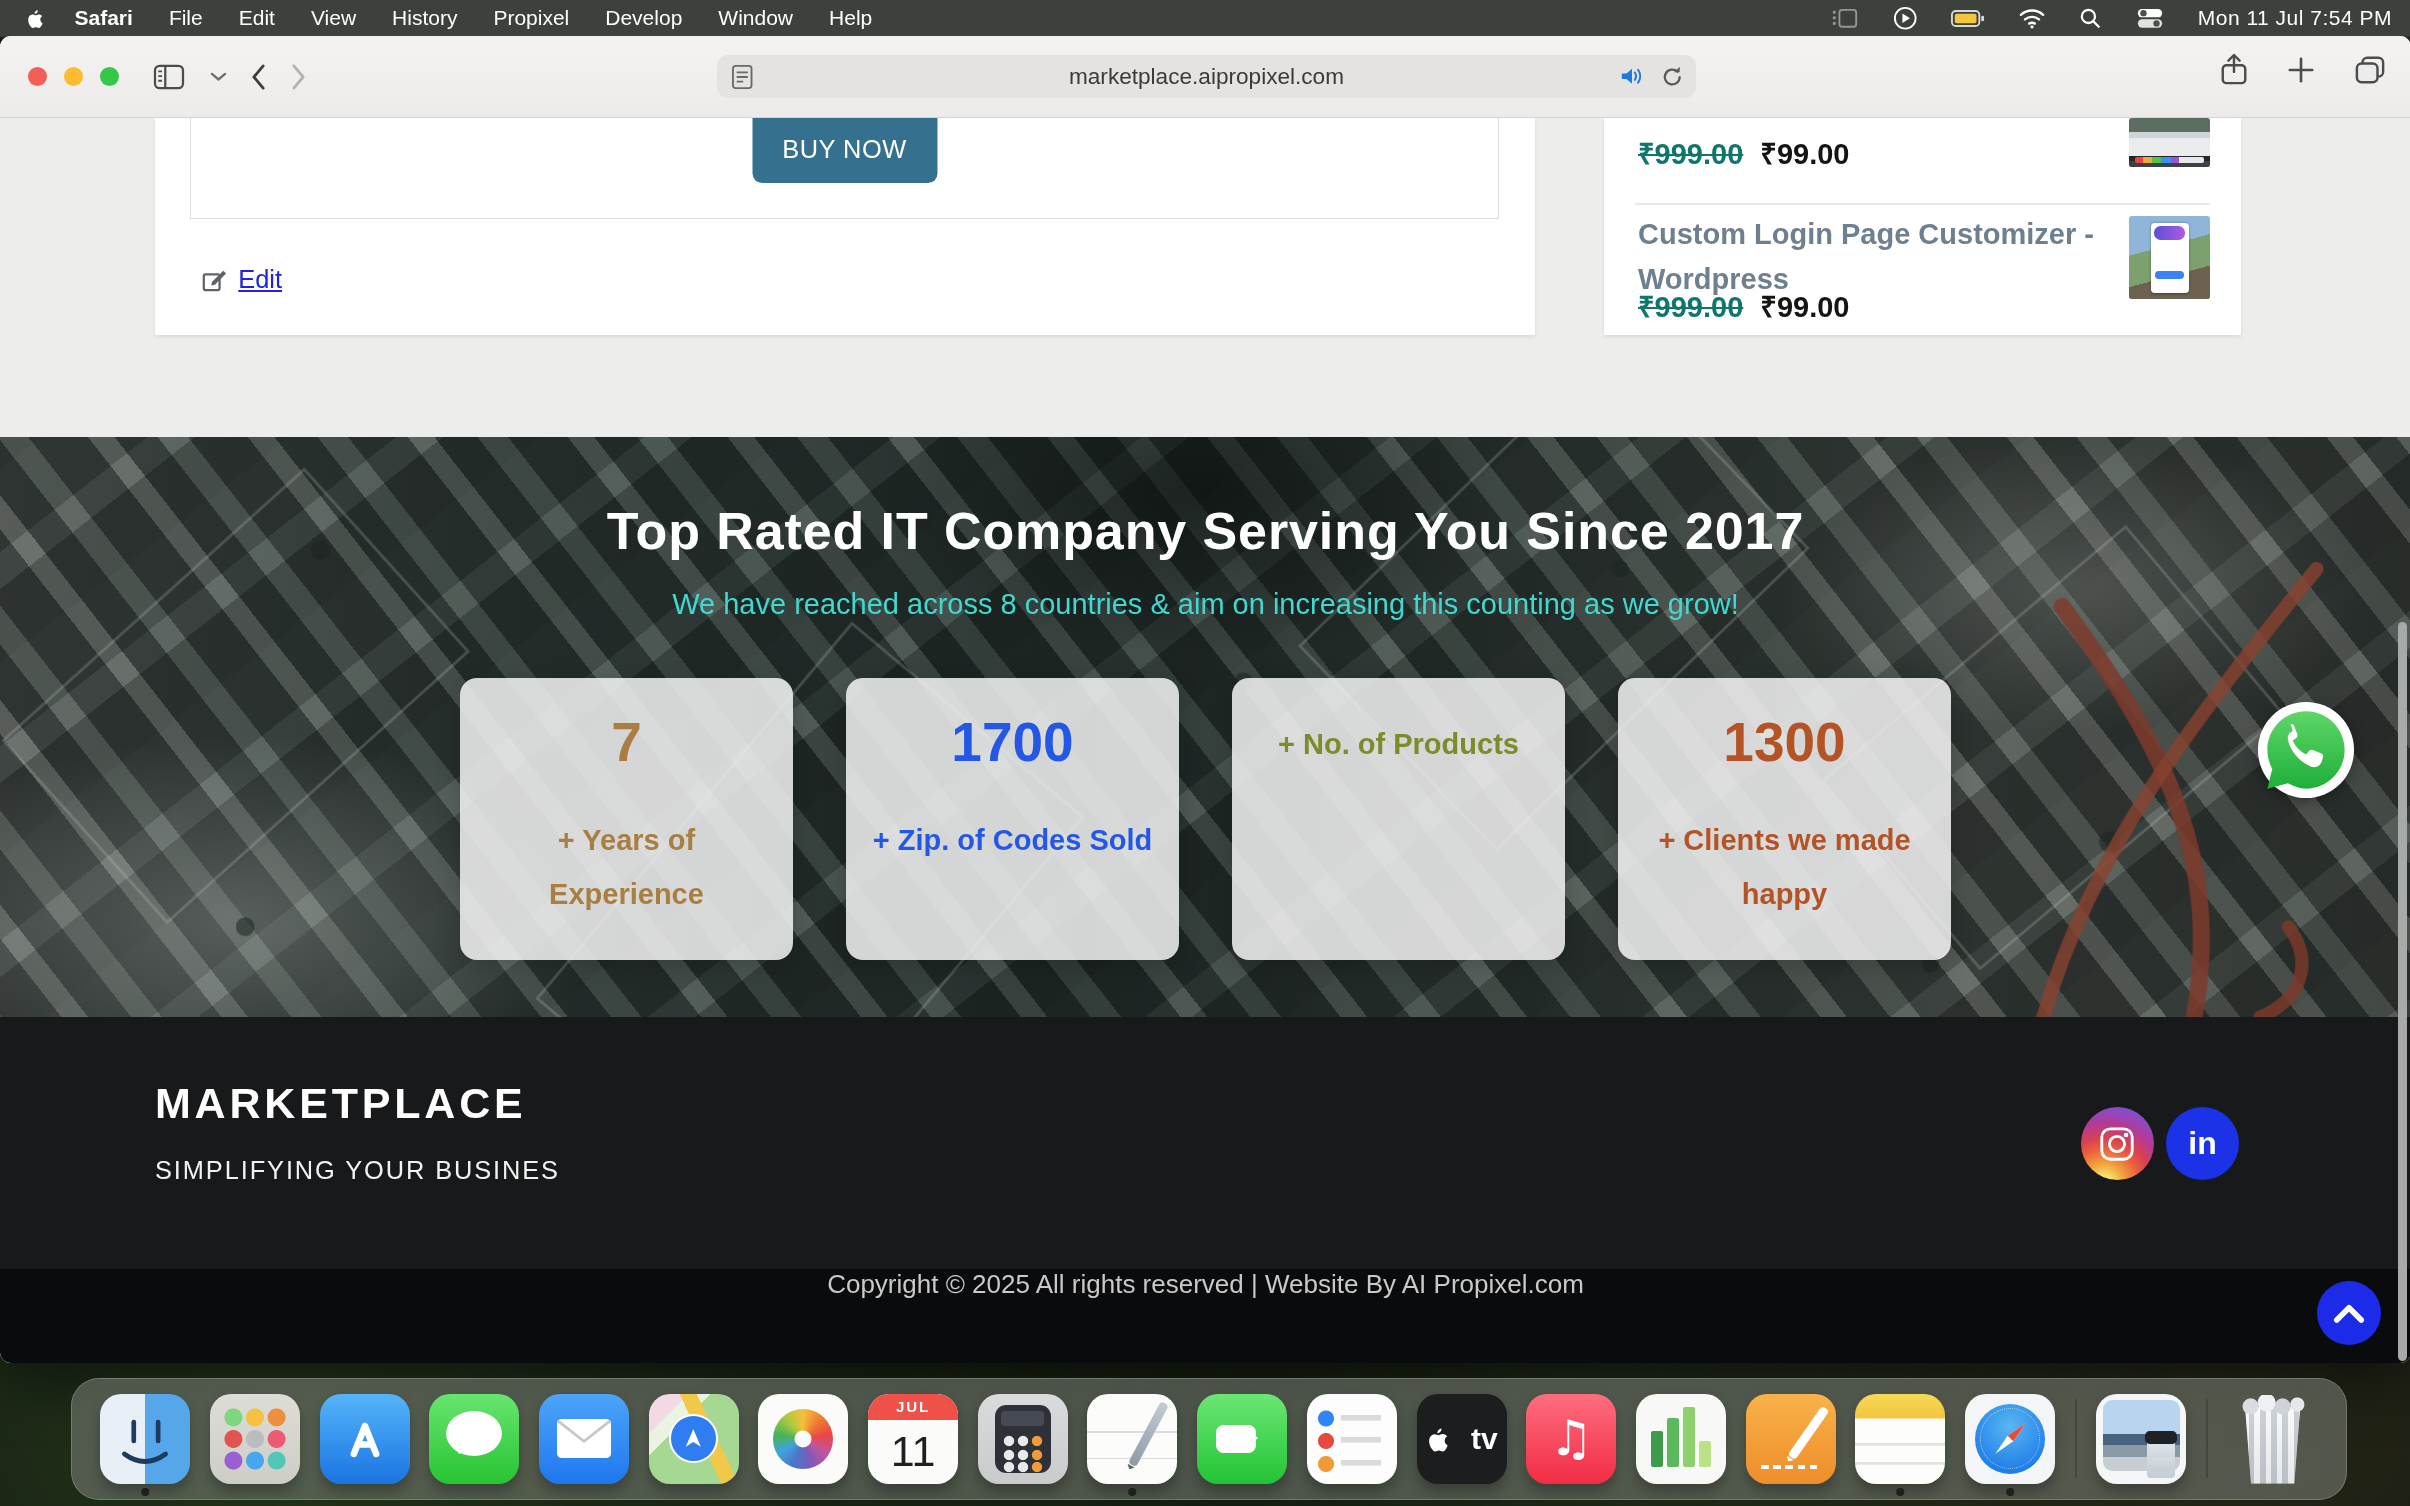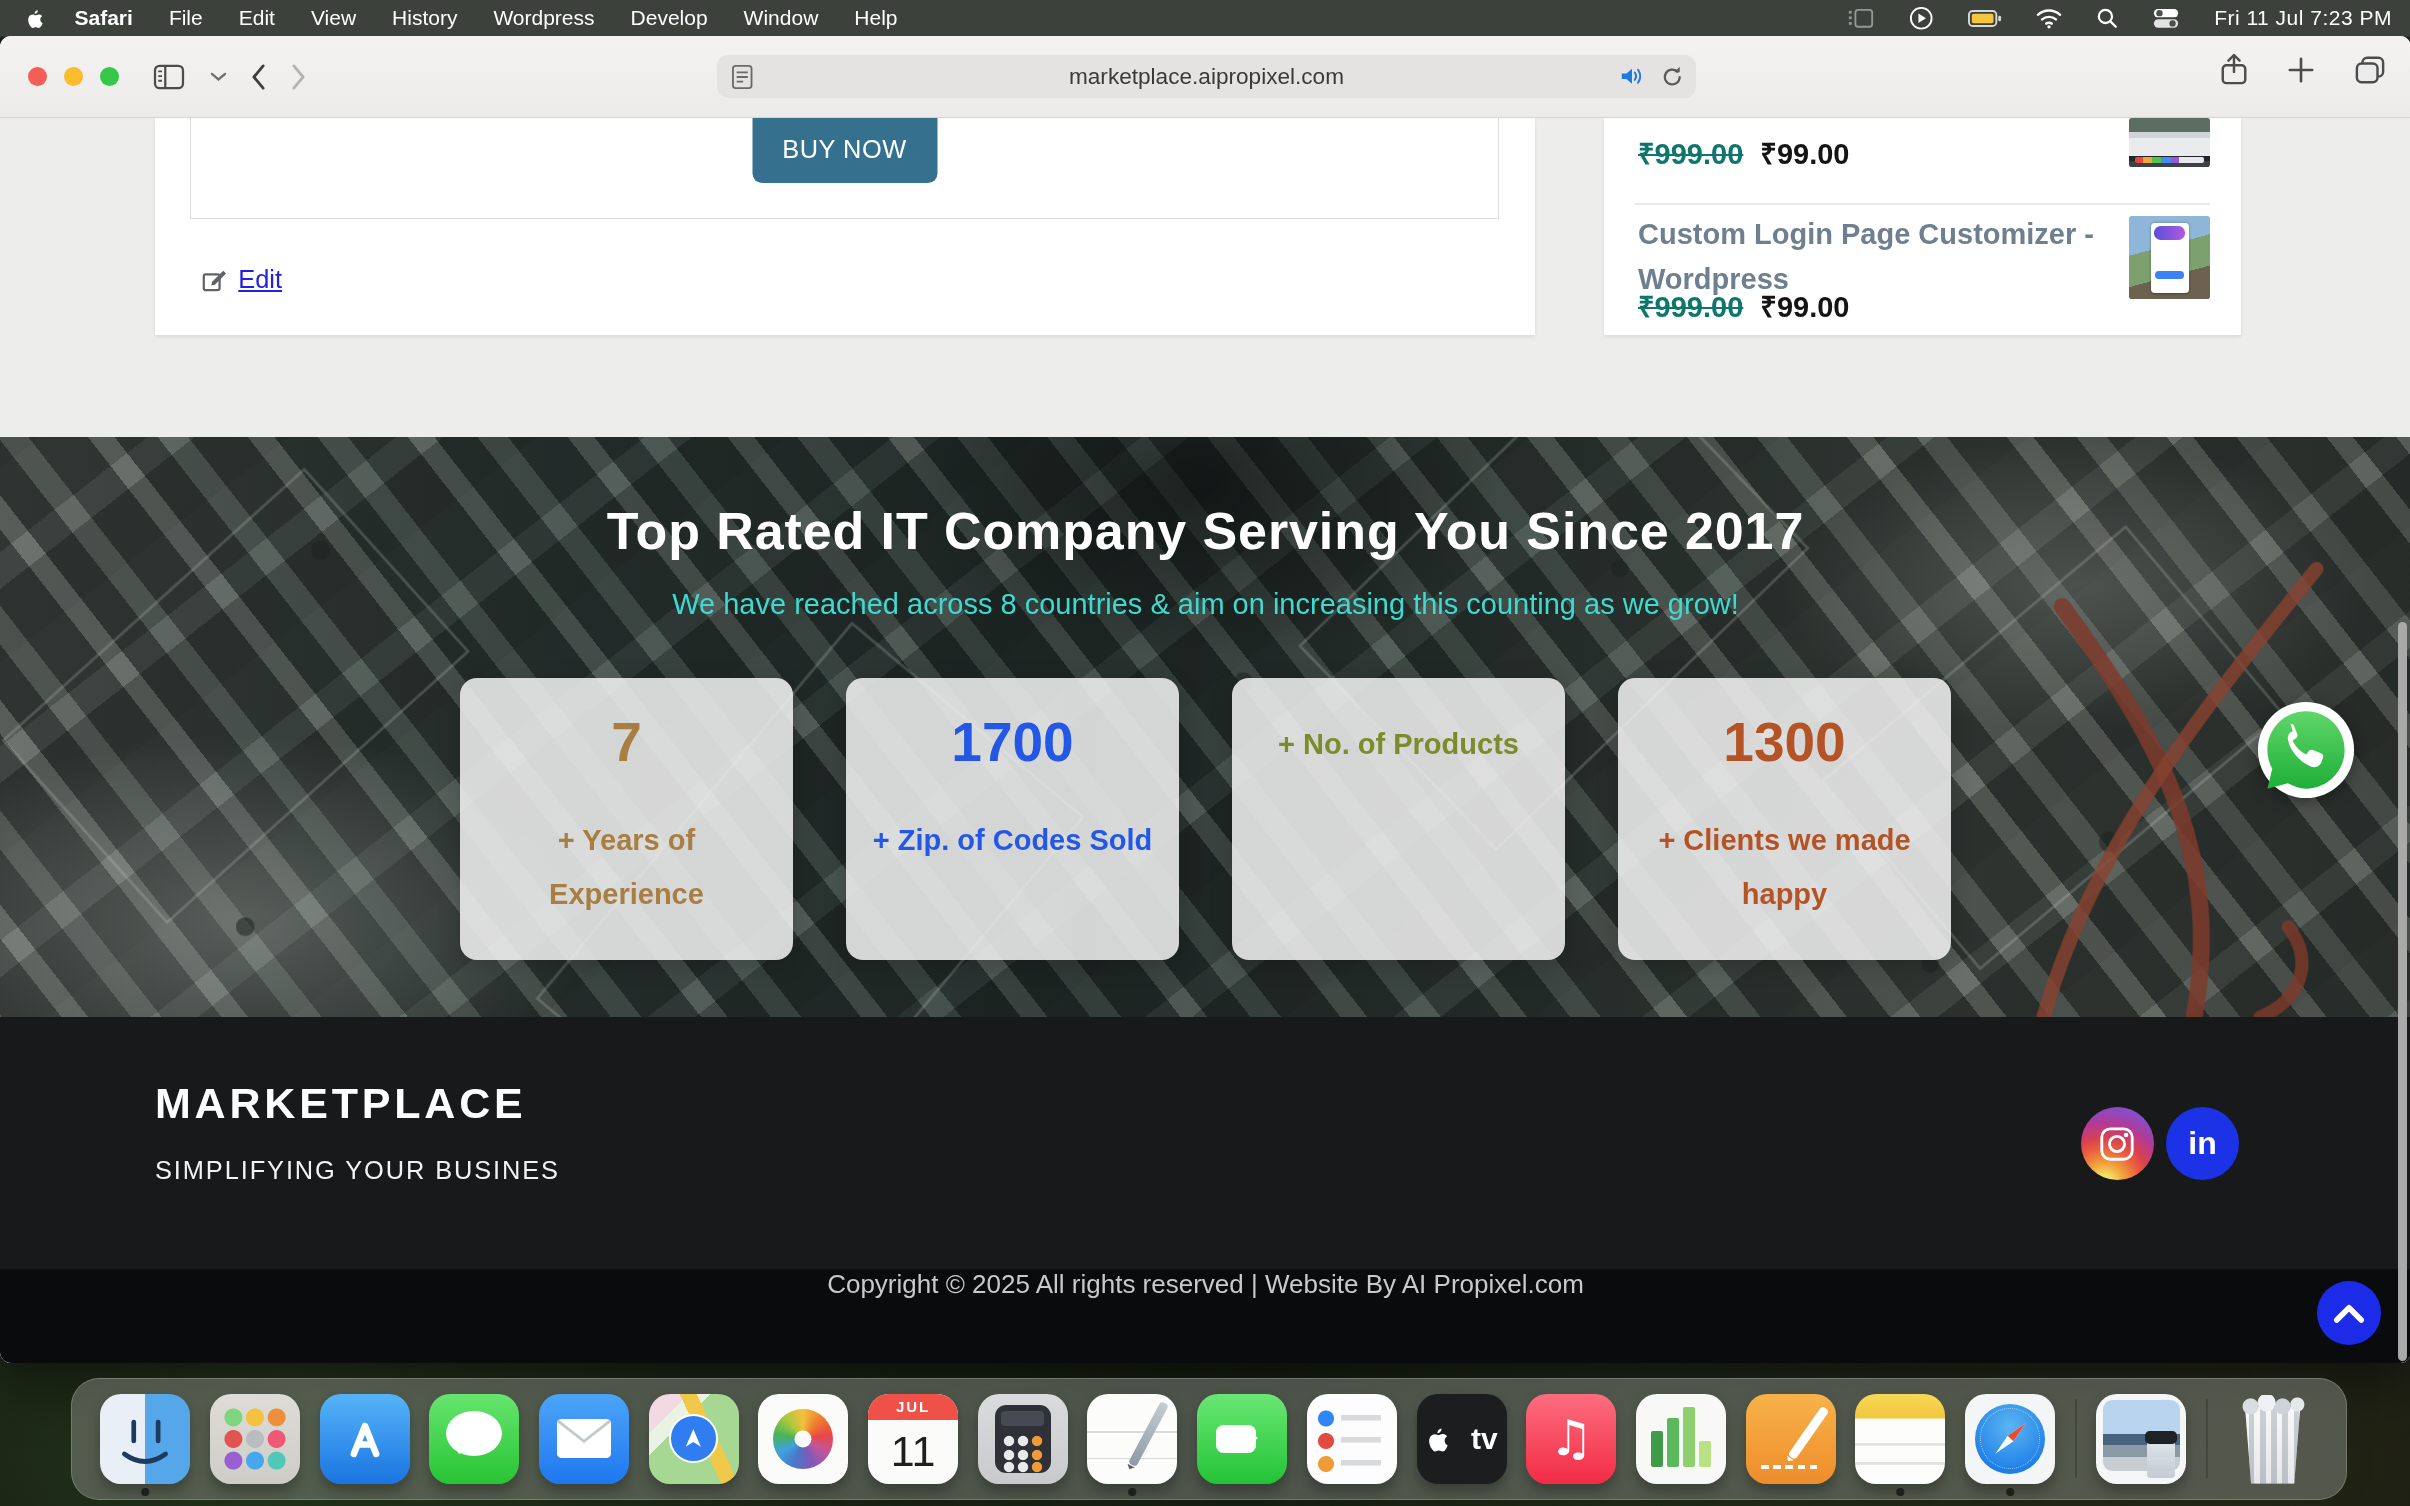--- a/index.html
+++ b/index.html
@@ -233,21 +233,21 @@
   <span class="apple-wrap">
     <svg width="19" height="22.6" viewBox="0 0 56 60">
         <path fill="#fff" d="M35.3 13.6c1.6-2 2.7-4.7 2.4-7.6-2.3.1-5.1 1.6-6.8 3.5-1.5 1.7-2.8 4.6-2.5 7.3 2.6.2 5.2-1.3 6.9-3.2zM44.9 33.9c-.1-6.6 5.4-9.8 5.6-9.9-3-4.5-7.8-5.1-9.5-5.2-4-.4-7.9 2.4-9.9 2.4-2 0-5.2-2.3-8.6-2.3-4.4.1-8.5 2.6-10.8 6.5-4.6 8-1.2 19.9 3.3 26.4 2.2 3.2 4.8 6.8 8.2 6.7 3.3-.1 4.6-2.1 8.6-2.1s5.1 2.1 8.6 2 5.8-3.2 8-6.4c2.5-3.7 3.5-7.3 3.6-7.5-.1 0-6.9-2.7-7.1-10.6z"></path>
       </svg>
   </span>
   <span class="mitem app">Safari</span>
   <span class="mitem">File</span>
   <span class="mitem">Edit</span>
   <span class="mitem">View</span>
   <span class="mitem">History</span>
-  <span class="mitem">Wordpress</span>
+  <span class="mitem">Propixel</span>
   <span class="mitem">Develop</span>
   <span class="mitem">Window</span>
   <span class="mitem">Help</span>
   <span class="mstatus">
     <svg width="28" height="22.6" viewBox="0 0 30 24" opacity="0.45">
         <rect x="9" y="3" width="18" height="18" rx="3" fill="none" stroke="#fff" stroke-width="2"></rect>
         <rect x="2" y="4" width="3" height="3" fill="#fff"></rect>
         <rect x="2" y="10" width="3" height="3" fill="#fff"></rect>
         <rect x="2" y="16" width="3" height="3" fill="#fff"></rect>
       </svg>
@@ -269,21 +269,21 @@
     <svg width="22.6" height="22.6" viewBox="0 0 24 24">
         <circle cx="10" cy="10" r="7" fill="none" stroke="#fff" stroke-width="2.4"></circle>
         <line x1="15.5" y1="15.5" x2="21" y2="21" stroke="#fff" stroke-width="2.4" stroke-linecap="round"></line>
       </svg>
     <svg width="28" height="22.6" viewBox="0 0 30 24">
         <rect x="2" y="2" width="26" height="9" rx="4.5" fill="#fff"></rect>
         <circle cx="8" cy="6.5" r="3.4" fill="#4a504a"></circle>
         <rect x="2" y="13" width="26" height="9" rx="4.5" fill="#fff" opacity=".85"></rect>
         <circle cx="22" cy="17.5" r="3.4" fill="#4a504a"></circle>
       </svg>
-    <span class="mtime">Fri 11 Jul 7:23 PM</span>
+    <span class="mtime">Mon 11 Jul 7:54 PM</span>
   </span>
 </div>
 
 <div class="swindow">
   <div class="toolbar">
     <span class="lights">
       <span class="light l-red"></span>
       <span class="light l-yel"></span>
       <span class="light l-grn"></span>
     </span>

